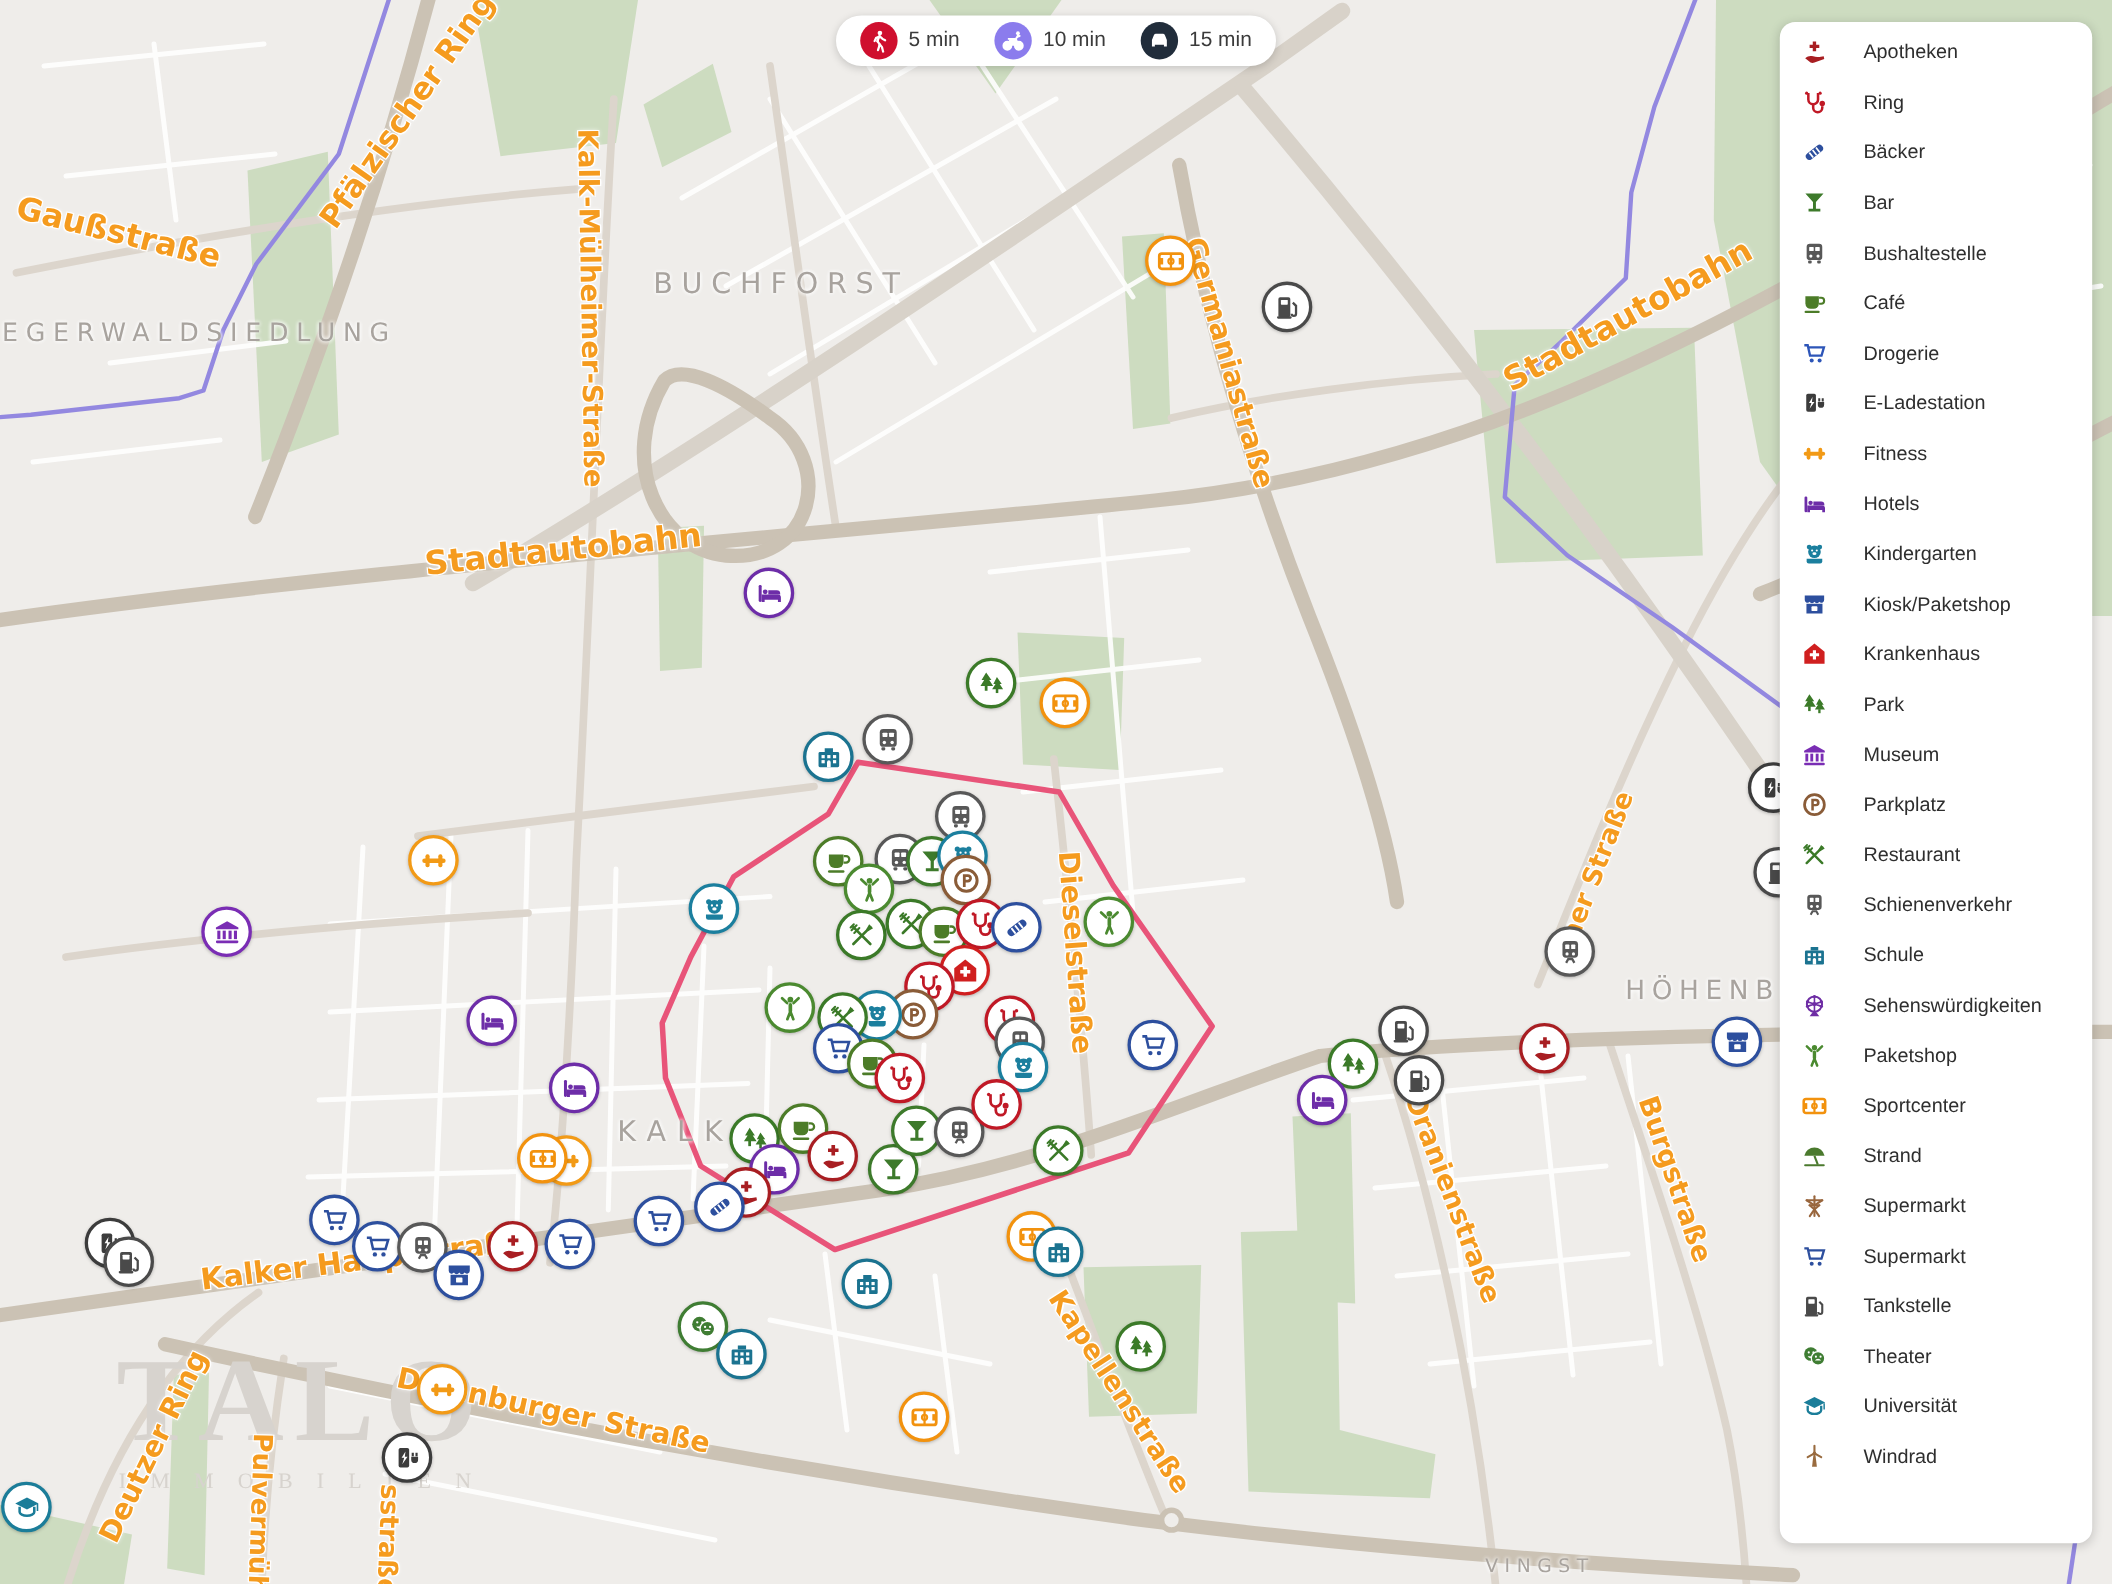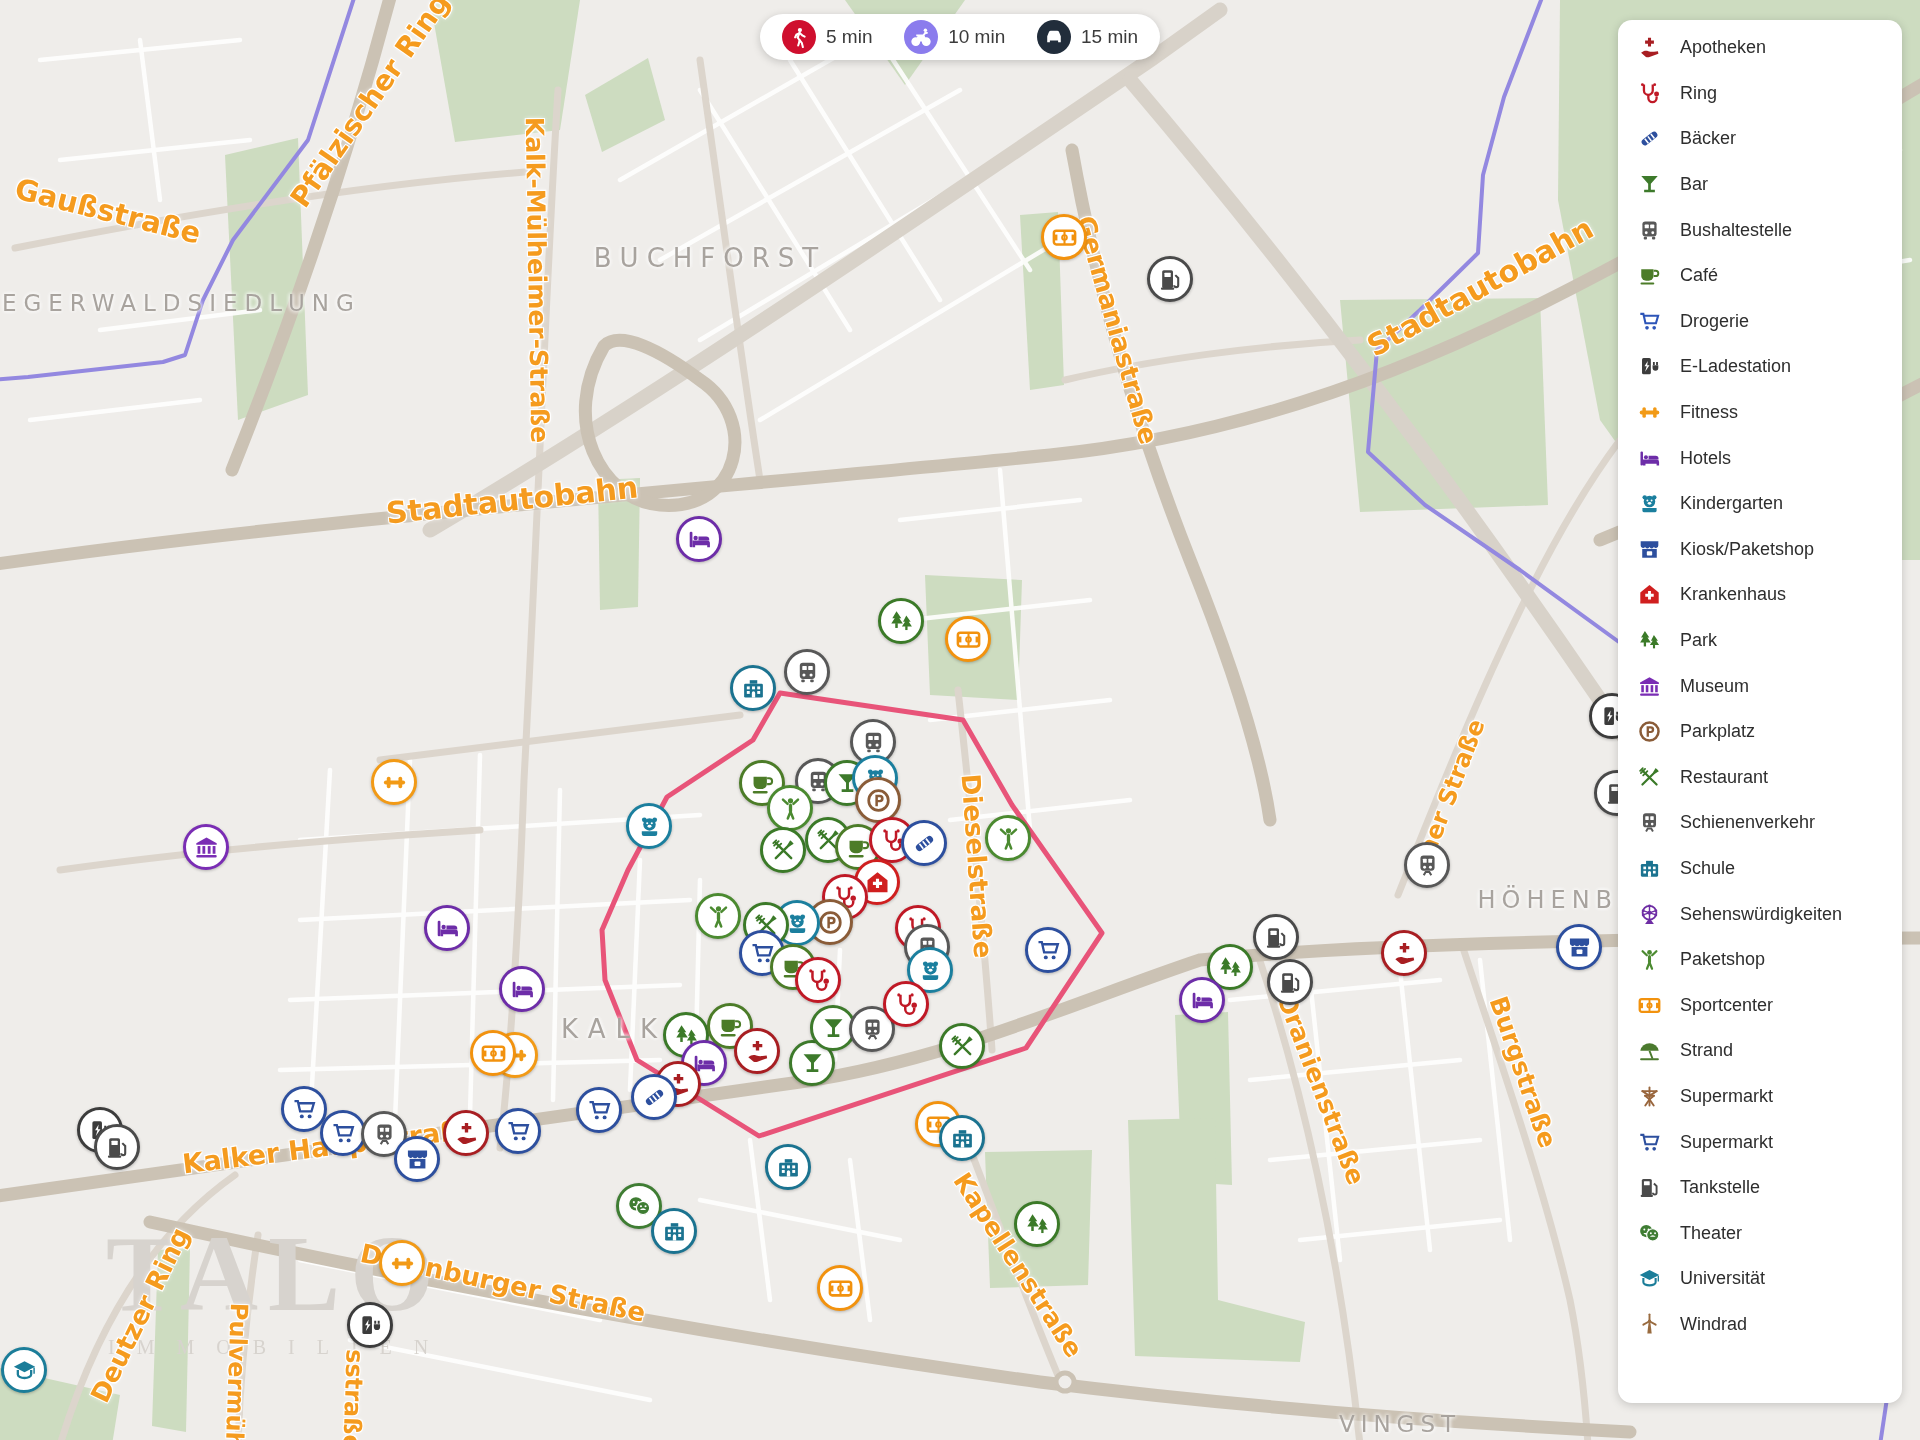--- a/index.html
+++ b/index.html
@@ -30,21 +30,21 @@
            justify-content:space-between;padding:0 22px;box-sizing:border-box;}
   .pill{display:flex;align-items:center;gap:10px;cursor:pointer;}
   .pill-ic{width:34px;height:34px;border-radius:50%;display:flex;align-items:center;justify-content:center;}
   .pill-ic svg{width:22px;height:22px;}
   .pill-ic svg *{fill:#fff;}
   .pill-ic svg .fnone{fill:none;}
   .pill-label{font-size:19px;color:#3b3b3b;}
   
   #legend{position:absolute;left:1618px;top:20px;width:284px;height:1383px;z-index:10;background:#fff;
           border-radius:14px;box-shadow:0 2px 10px rgba(0,0,0,.18);padding:5px 0 0 0;box-sizing:border-box;}
-  .lrow{height:45.6px;display:flex;align-items:center;padding-left:20px;gap:19px;cursor:pointer;}
+  .lrow{height:45.6px;display:flex;align-items:center;padding-left:20px;gap:33px;cursor:pointer;}
   .lrow svg{width:23px;height:23px;flex:0 0 auto;}
   .lrow .c2{fill:#fff;}
   .lrow .s2{stroke:#fff;}
   .llabel{font-size:18px;color:#2e2e2e;}
 </style>
 </head>
 <body>
 
 <div id="stage">
 
@@ -154,21 +154,21 @@
   </svg>
 
   <div class="wm wm1">TALO</div>
   <div class="wm wm2">IMMOBILIEN</div>
 
   <div id="districts">
       <div class="district" style="left: 160px; top: 303px; font-size: 23px; letter-spacing: 7px;">STEGERWALDSIEDLUNG</div>
       <div class="district" style="left: 710px; top: 258px; font-size: 26px; letter-spacing: 8px;">BUCHFORST</div>
       <div class="district" style="left: 614px; top: 1029px; font-size: 26px; letter-spacing: 10px;">KALK</div>
       <div class="district" style="left: 1582px; top: 900px; font-size: 24px; letter-spacing: 6px;">HÖHENBERG</div>
-      <div class="district" style="left: 1400px; top: 1424px; font-size: 23px; letter-spacing: 6px;">VINGST</div>
+      <div class="district" style="left: 1400px; top: 1424px; font-size: 17px; letter-spacing: 6px;">VINGST</div>
     </div>
   <div id="streets">
       <div class="street" style="left: 108px; top: 211px; font-size: 29px; transform: translate(-50%, -50%) rotate(14deg);">Gaußstraße</div>
       <div class="street" style="left: 370px; top: 100px; font-size: 28px; transform: translate(-50%, -50%) rotate(-55deg);">Pfälzischer Ring</div>
       <div class="street" style="left: 537px; top: 280px; font-size: 25px; transform: translate(-50%, -50%) rotate(89deg);">Kalk-Mülheimer-Straße</div>
       <div class="street" style="left: 512px; top: 500px; font-size: 30px; transform: translate(-50%, -50%) rotate(-6deg);">Stadtautobahn</div>
       <div class="street" style="left: 1117px; top: 330px; font-size: 26px; transform: translate(-50%, -50%) rotate(74deg);">Germaniastraße</div>
       <div class="street" style="left: 1480px; top: 287px; font-size: 30px; transform: translate(-50%, -50%) rotate(-29deg);">Stadtautobahn</div>
       <div class="street" style="left: 977px; top: 866px; font-size: 26px; transform: translate(-50%, -50%) rotate(86deg);">Dieselstraße</div>
       <div class="street" style="left: 330px; top: 1146px; font-size: 27px; transform: translate(-50%, -50%) rotate(-7deg);">Kalker Hauptstraße</div>

